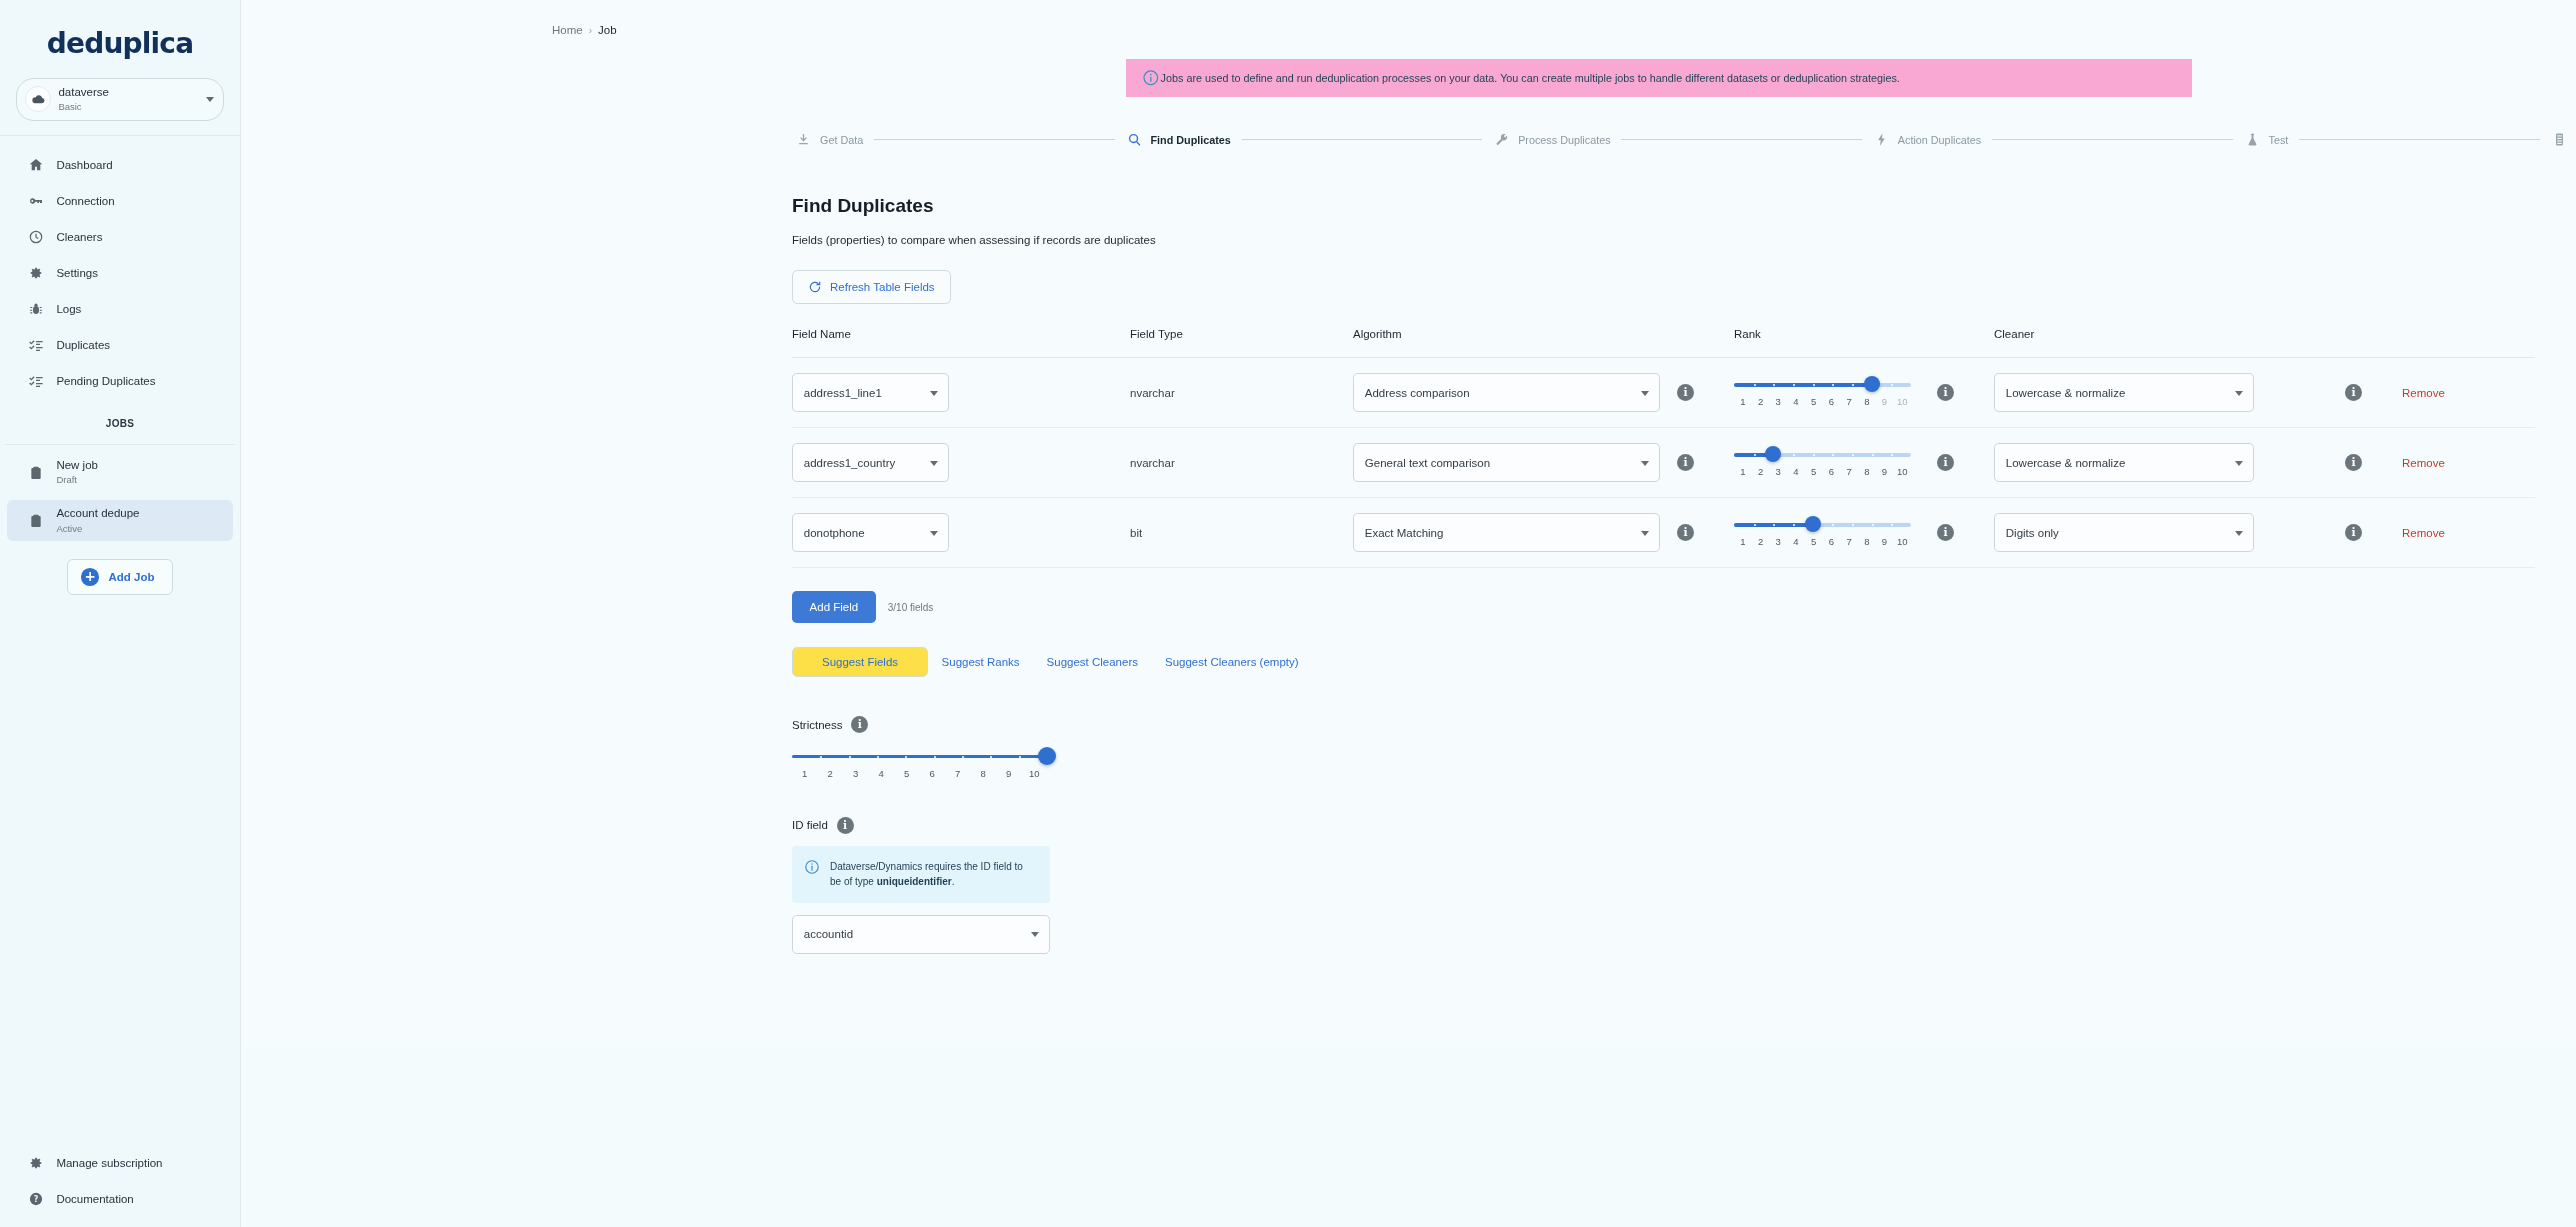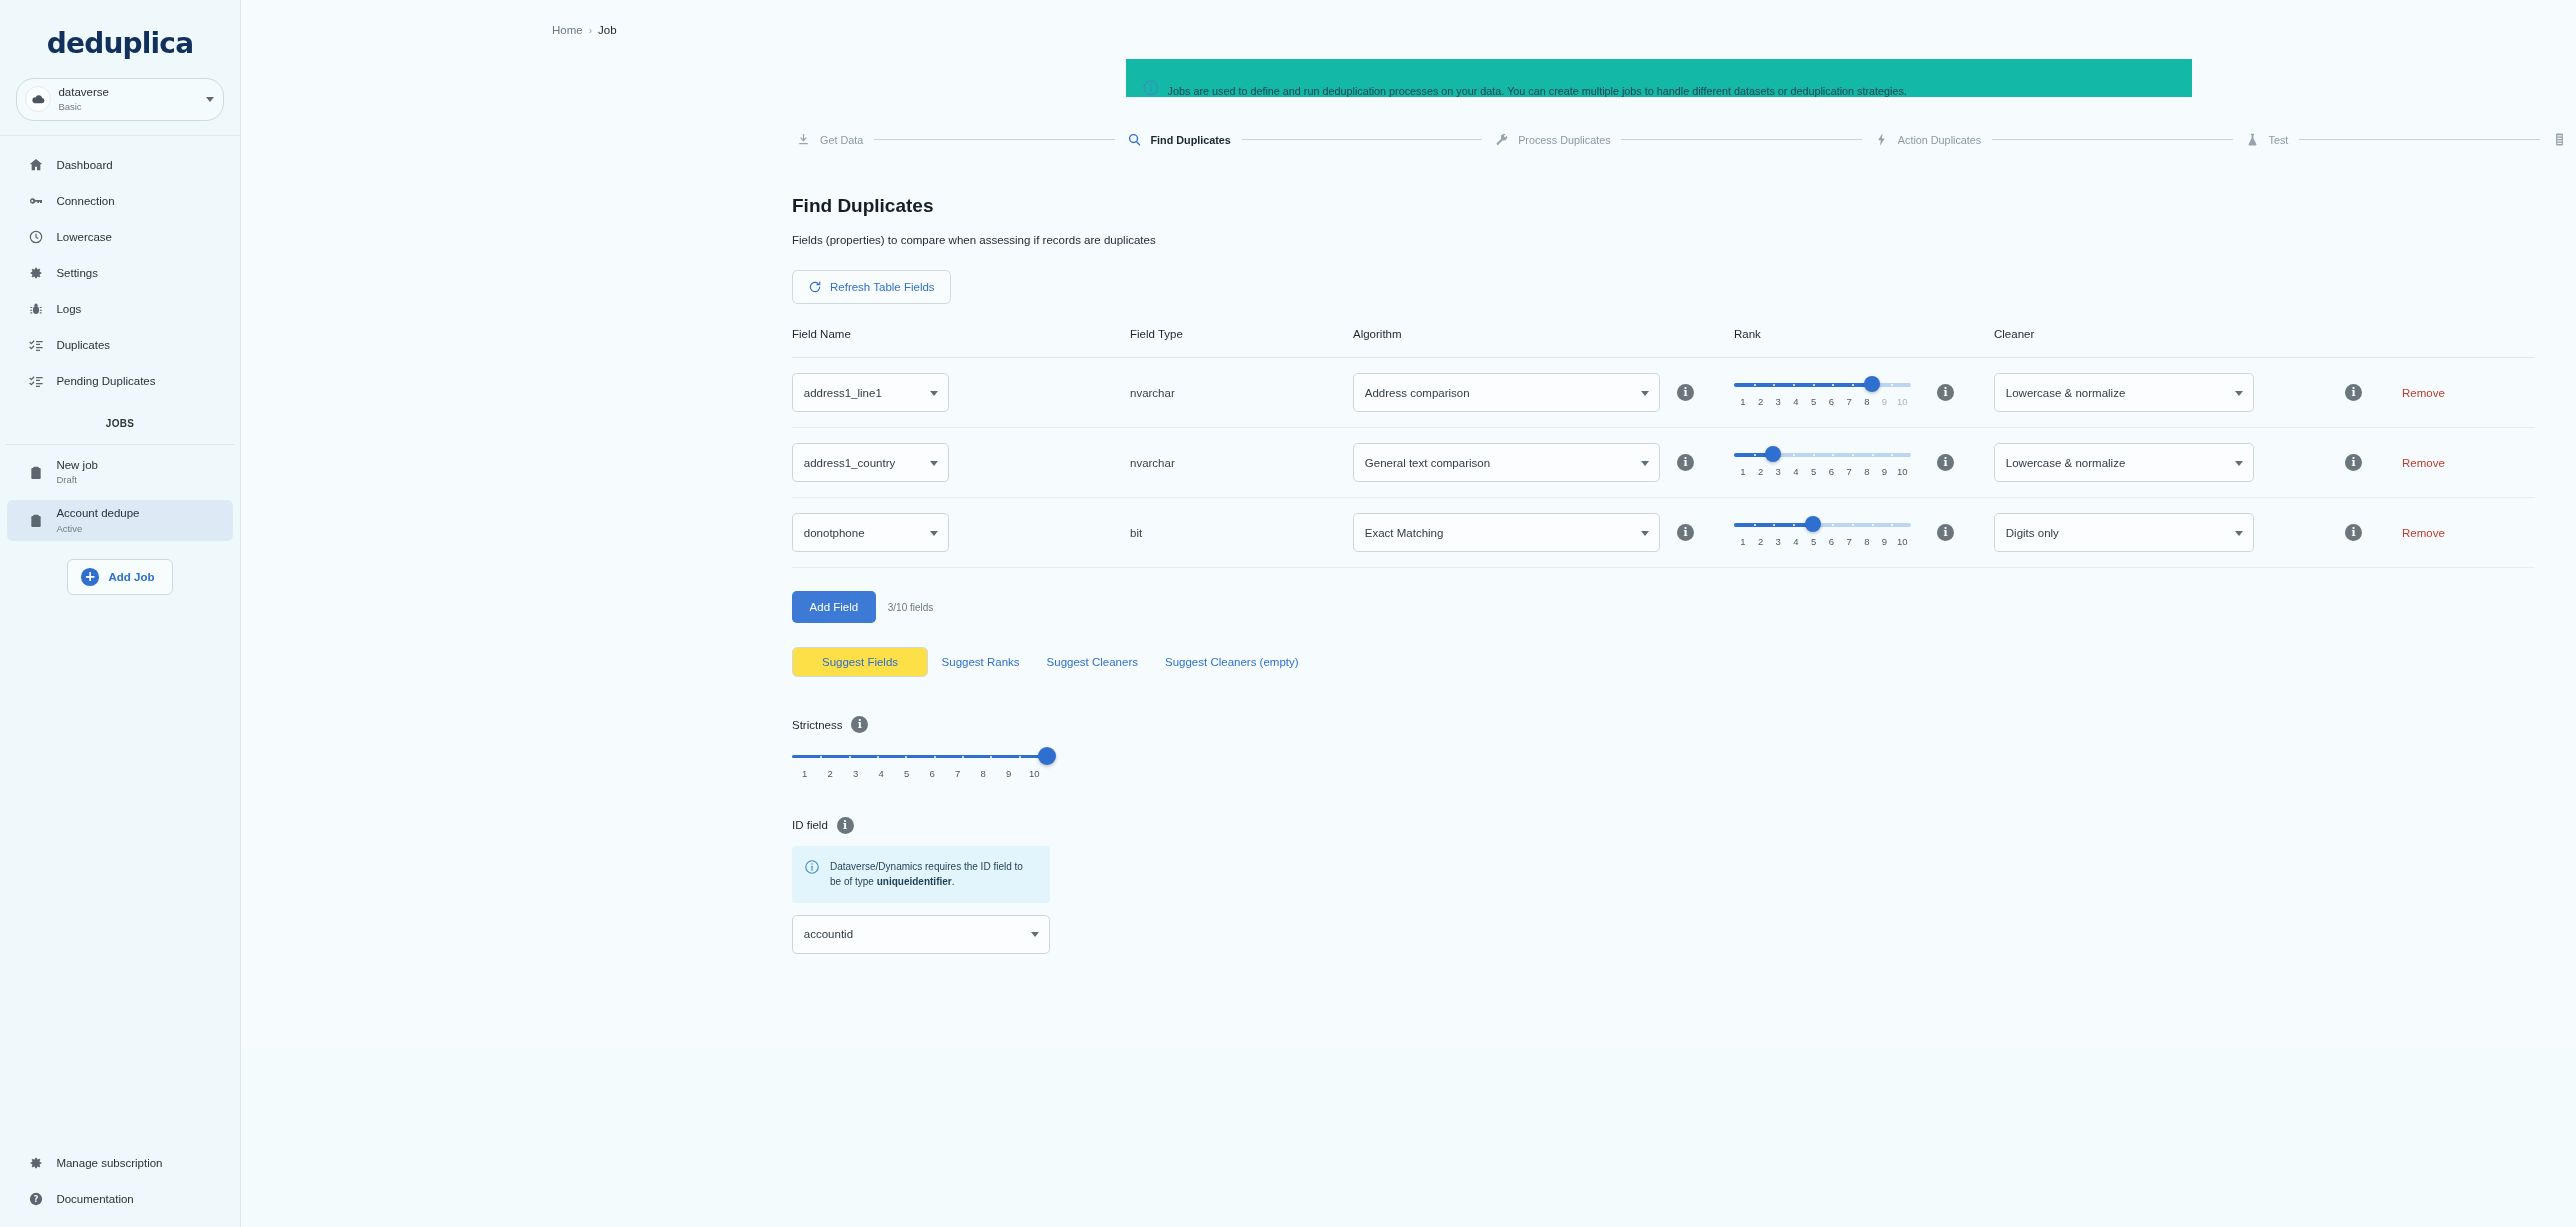--- a/index.html
+++ b/index.html
@@ -117,22 +117,22 @@
     font-size: 11.5px; color: #6c7880;
     display: flex; align-items: center; gap: 6px;
   }
   .crumb-link { color: #6c7880; cursor: pointer; }
   .crumb-sep { color: #9aa5ad; font-size: 10px; }
   .crumb-current { color: #1b2530; }
 
   .info-banner {
     position: absolute; left: 885px; top: 59px;
     width: 1066px; height: 38px;
-    background: #14b8a6;
-    display: flex; align-items: flex-end; gap: 8px;
+    background: #f9a8d4;
+    display: flex; align-items: center; gap: 1px;
     padding: 0 16px;
   }
   .info-text { font-size: 10.8px; color: #1e3e52; }
 
   
   .steps {
     position: absolute; left: 554px; top: 128px;
     width: 1804px; height: 23px;
     display: flex; align-items: center;
   }
@@ -342,21 +342,21 @@
       </span>
       <span class="nav-label">Connection</span>
     </div>
     <div class="nav-item">
       <span class="nav-ico">
         <svg width="16" height="16" viewBox="0 0 24 24" fill="none" stroke="#5b666e" stroke-width="1.8">
             <circle cx="12" cy="12" r="8.5"></circle>
             <path d="M12 7v5.3l3.4 2"></path>
           </svg>
       </span>
-      <span class="nav-label">Lowercase</span>
+      <span class="nav-label">Cleaners</span>
     </div>
     <div class="nav-item">
       <span class="nav-ico">
         <svg width="16" height="16" viewBox="0 0 24 24" fill="#5b666e">
             <path d="M12 8.2a3.8 3.8 0 1 0 0 7.6 3.8 3.8 0 0 0 0-7.6zm0 5.6a1.8 1.8 0 1 1 0-3.6 1.8 1.8 0 0 1 0 3.6z"></path>
             <path d="M20 13.2v-2.4l-2.2-.4a6 6 0 0 0-.6-1.5l1.3-1.8-1.7-1.7-1.8 1.3a6 6 0 0 0-1.5-.6L13.2 4h-2.4l-.4 2.2a6 6 0 0 0-1.5.6L7.1 5.5 5.4 7.2l1.3 1.8a6 6 0 0 0-.6 1.5L4 10.8v2.4l2.1.4a6 6 0 0 0 .6 1.5l-1.3 1.8 1.7 1.7 1.8-1.3a6 6 0 0 0 1.5.6l.4 2.1h2.4l.4-2.1a6 6 0 0 0 1.5-.6l1.8 1.3 1.7-1.7-1.3-1.8a6 6 0 0 0 .6-1.5z"></path>
           </svg>
       </span>
       <span class="nav-label">Settings</span>
     </div>

